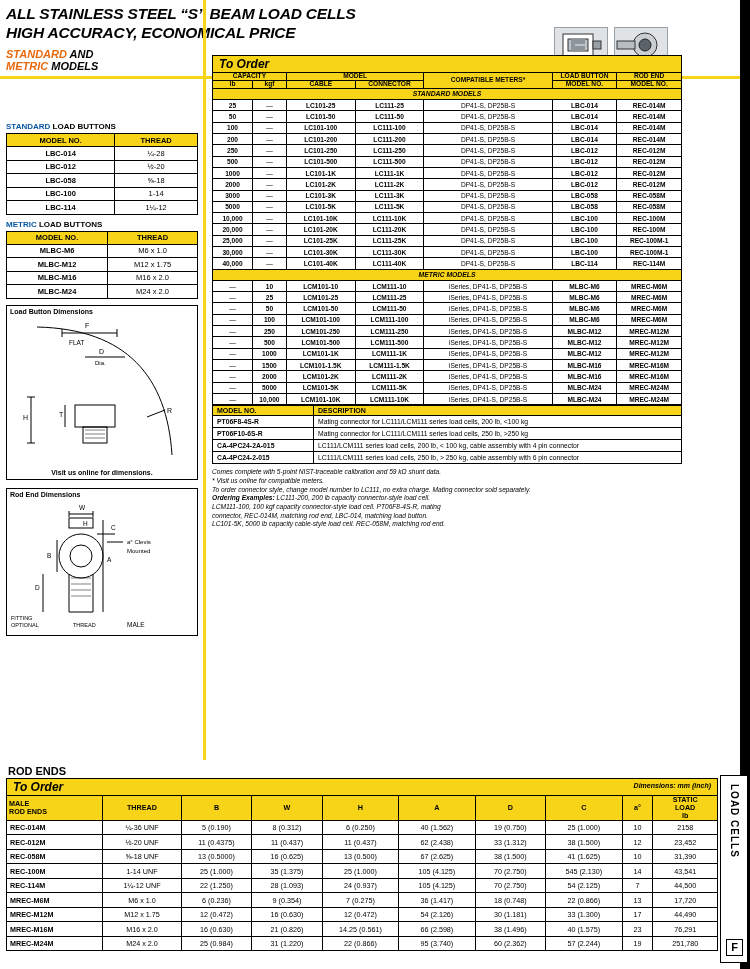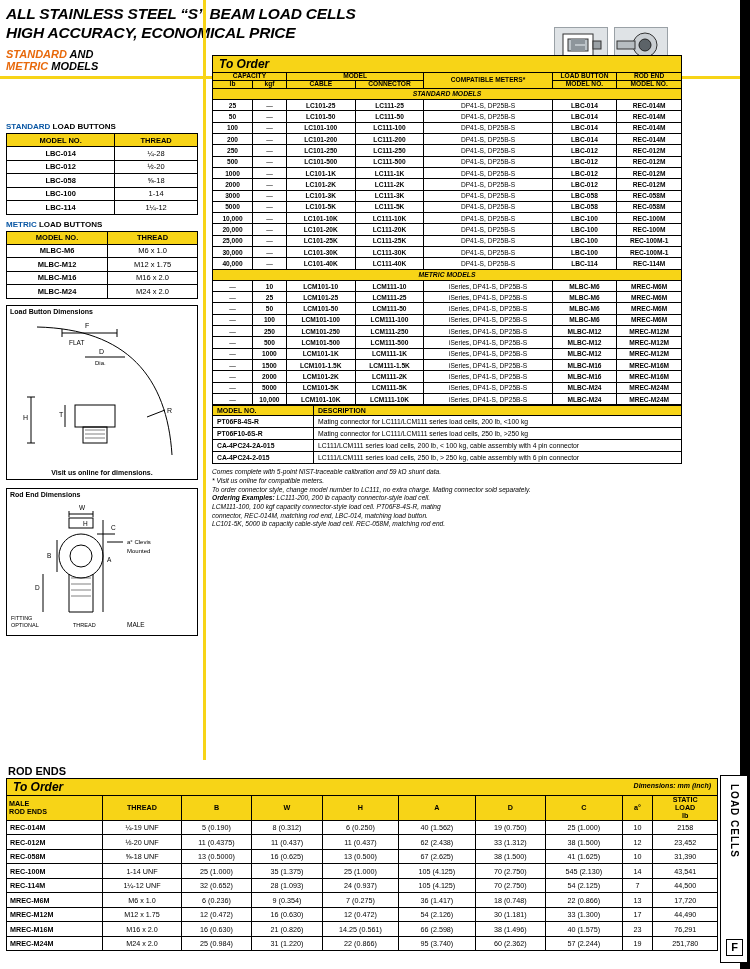--- a/index.html
+++ b/index.html
@@ -573,21 +573,21 @@
             <th style="width: 72px;">A</th>
             <th style="width: 66px;">D</th>
             <th style="width: 72px;">C</th>
             <th style="width: 26px;">a°</th>
             <th style="width: 60px;">STATIC<br>LOAD<br>lb</th>
           </tr>
         </thead>
       <tbody id="re-body">
           <tr>
             <td class="mn">REC-014M</td>
-            <td>¼-19 UNF</td>
+            <td>¼-36 UNF</td>
             <td>5 (0.190)</td>
             <td>8 (0.312)</td>
             <td>6 (0.250)</td>
             <td>40 (1.562)</td>
             <td>19 (0.750)</td>
             <td>25 (1.000)</td>
             <td>10</td>
             <td>2158</td>
           </tr>
           <tr>
@@ -622,21 +622,21 @@
             <td>25 (1.000)</td>
             <td>105 (4.125)</td>
             <td>70 (2.750)</td>
             <td>545 (2.130)</td>
             <td>14</td>
             <td>43,541</td>
           </tr>
           <tr>
             <td class="mn">REC-114M</td>
             <td>1¼-12 UNF</td>
-            <td>32 (0.652)</td>
+            <td>22 (1.250)</td>
             <td>28 (1.093)</td>
             <td>24 (0.937)</td>
             <td>105 (4.125)</td>
             <td>70 (2.750)</td>
             <td>54 (2.125)</td>
             <td>7</td>
             <td>44,500</td>
           </tr>
           <tr>
             <td class="mn">MREC-M6M</td>

